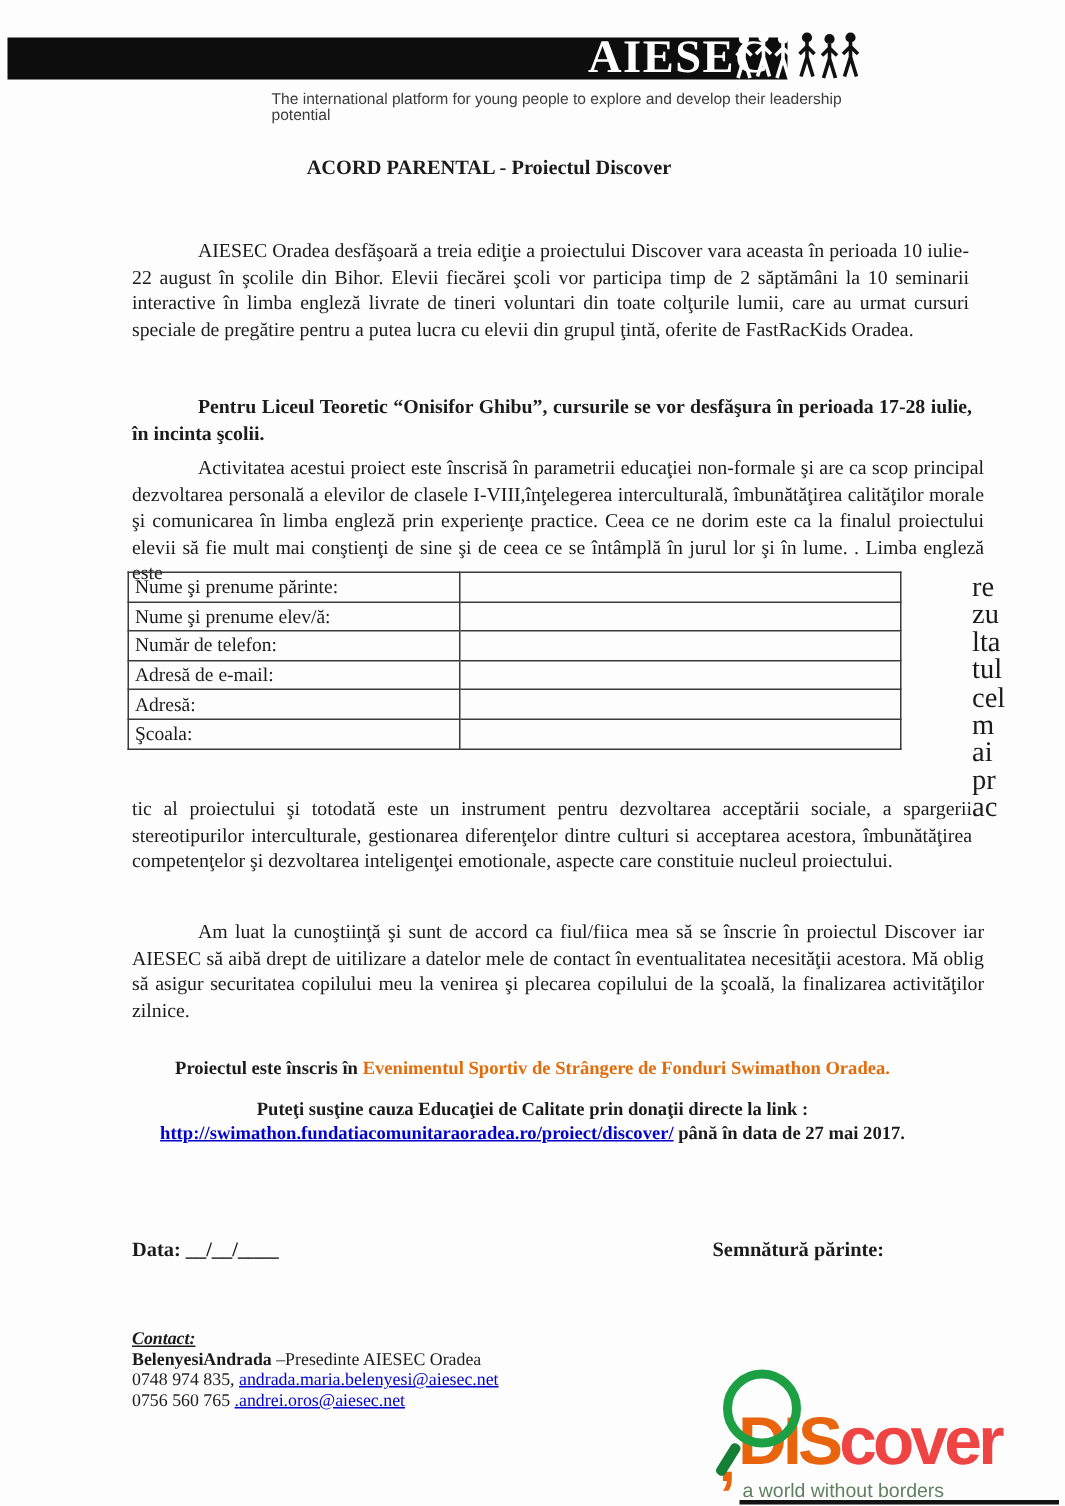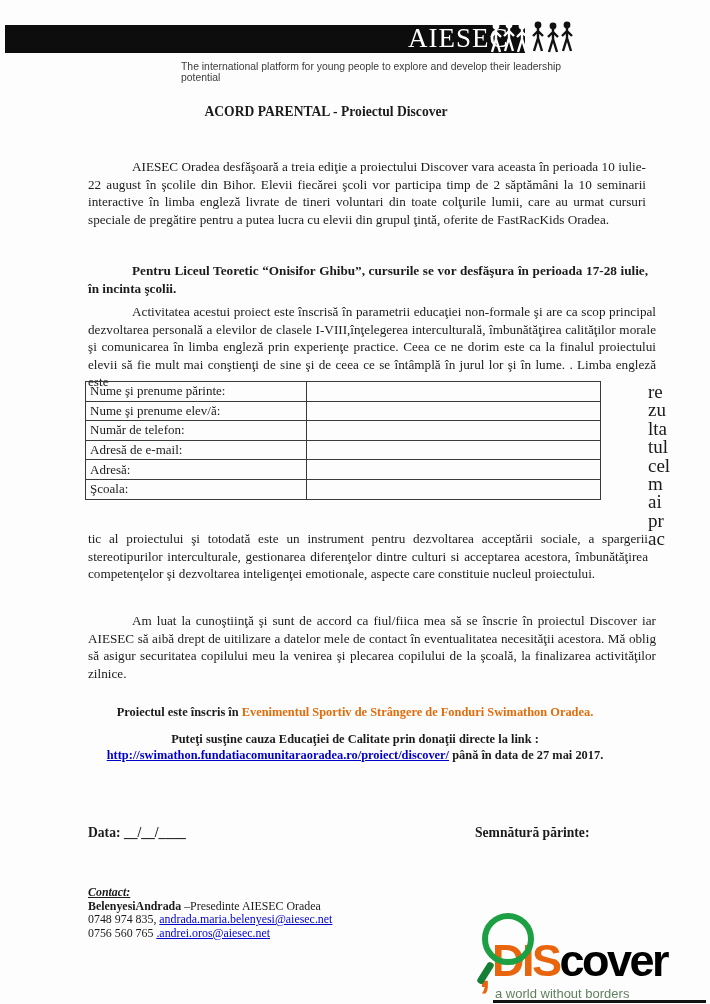--- a/index.html
+++ b/index.html
@@ -4,22 +4,22 @@
 <style>
   html,body{margin:0;padding:0;background:#e8e8e8;}
   .page{
     position:relative; width:710px; height:1004px; margin:0 auto;
     background:#fdfdfd; overflow:hidden;
     font-family:"Liberation Serif", serif; color:#1b1b1b;
   }
   
   .header-bar{position:absolute; left:5px; top:25px; width:520px; height:28px; background:#0d0d0d;}
   .aiesec-text{
-    position:absolute; left:408px; top:23px; color:#ffffff;
-    font-family:"Liberation Serif", serif; font-weight:normal; font-size:27px; letter-spacing:1px; line-height:30px;
+    position:absolute; left:392px; top:23px; color:#ffffff;
+    font-family:"Liberation Serif", serif; font-weight:bold; font-size:31px; letter-spacing:1px; line-height:30px;
   }
   .walkers{position:absolute; left:489px; top:20px;}
   .header-tagline{
     position:absolute; left:181px; top:61px; width:400px;
     font-family:"Liberation Sans", sans-serif; font-size:10.4px; color:#3c3c3c;
   }
   
   .doc-title{position:absolute; left:0; top:104px; width:652px; text-align:center;
     font-weight:bold; font-size:13.6px;}
   
@@ -52,21 +52,21 @@
   .contact .heading{font-weight:bold; font-style:italic; text-decoration:underline;}
   .contact .name{font-weight:bold;text-align:center;}
   .contact .block2{margin-top:12px;}
   .contact a{font-size:11.9px;}
   
   .dlogo{position:absolute; left:478px; top:905px; width:230px; height:99px;
     font-family:"Liberation Sans", sans-serif;}
   .dlogo .word{position:absolute; left:14px; top:33px; font-size:45px; font-weight:bold;
     letter-spacing:-2.5px; line-height:1;}
   .dlogo .dis{color:#e8650d;}
-  .dlogo .cover{color:#000000;}
+  .dlogo .cover{color:#ef4444;}
   .dlogo .lens{position:absolute; left:4px; top:8px; width:52px; height:52px;
     border:6px solid #1ca043; border-radius:50%; box-sizing:border-box;}
   .dlogo .handle{position:absolute; left:4px; top:56px; width:7px; height:24px;
     background:#157f35; transform:rotate(32deg); border-radius:3px;}
   .dlogo .comma{position:absolute; left:1px; top:44px; color:#e8650d;
     font-size:42px; font-weight:bold;}
   .dlogo .tagline{position:absolute; left:17px; top:81px; font-size:13px; color:#5f805f;}
   .dlogo .baseline{position:absolute; left:15px; top:95px; width:213px; height:3px; background:#131313;}
 </style>
 </head>

